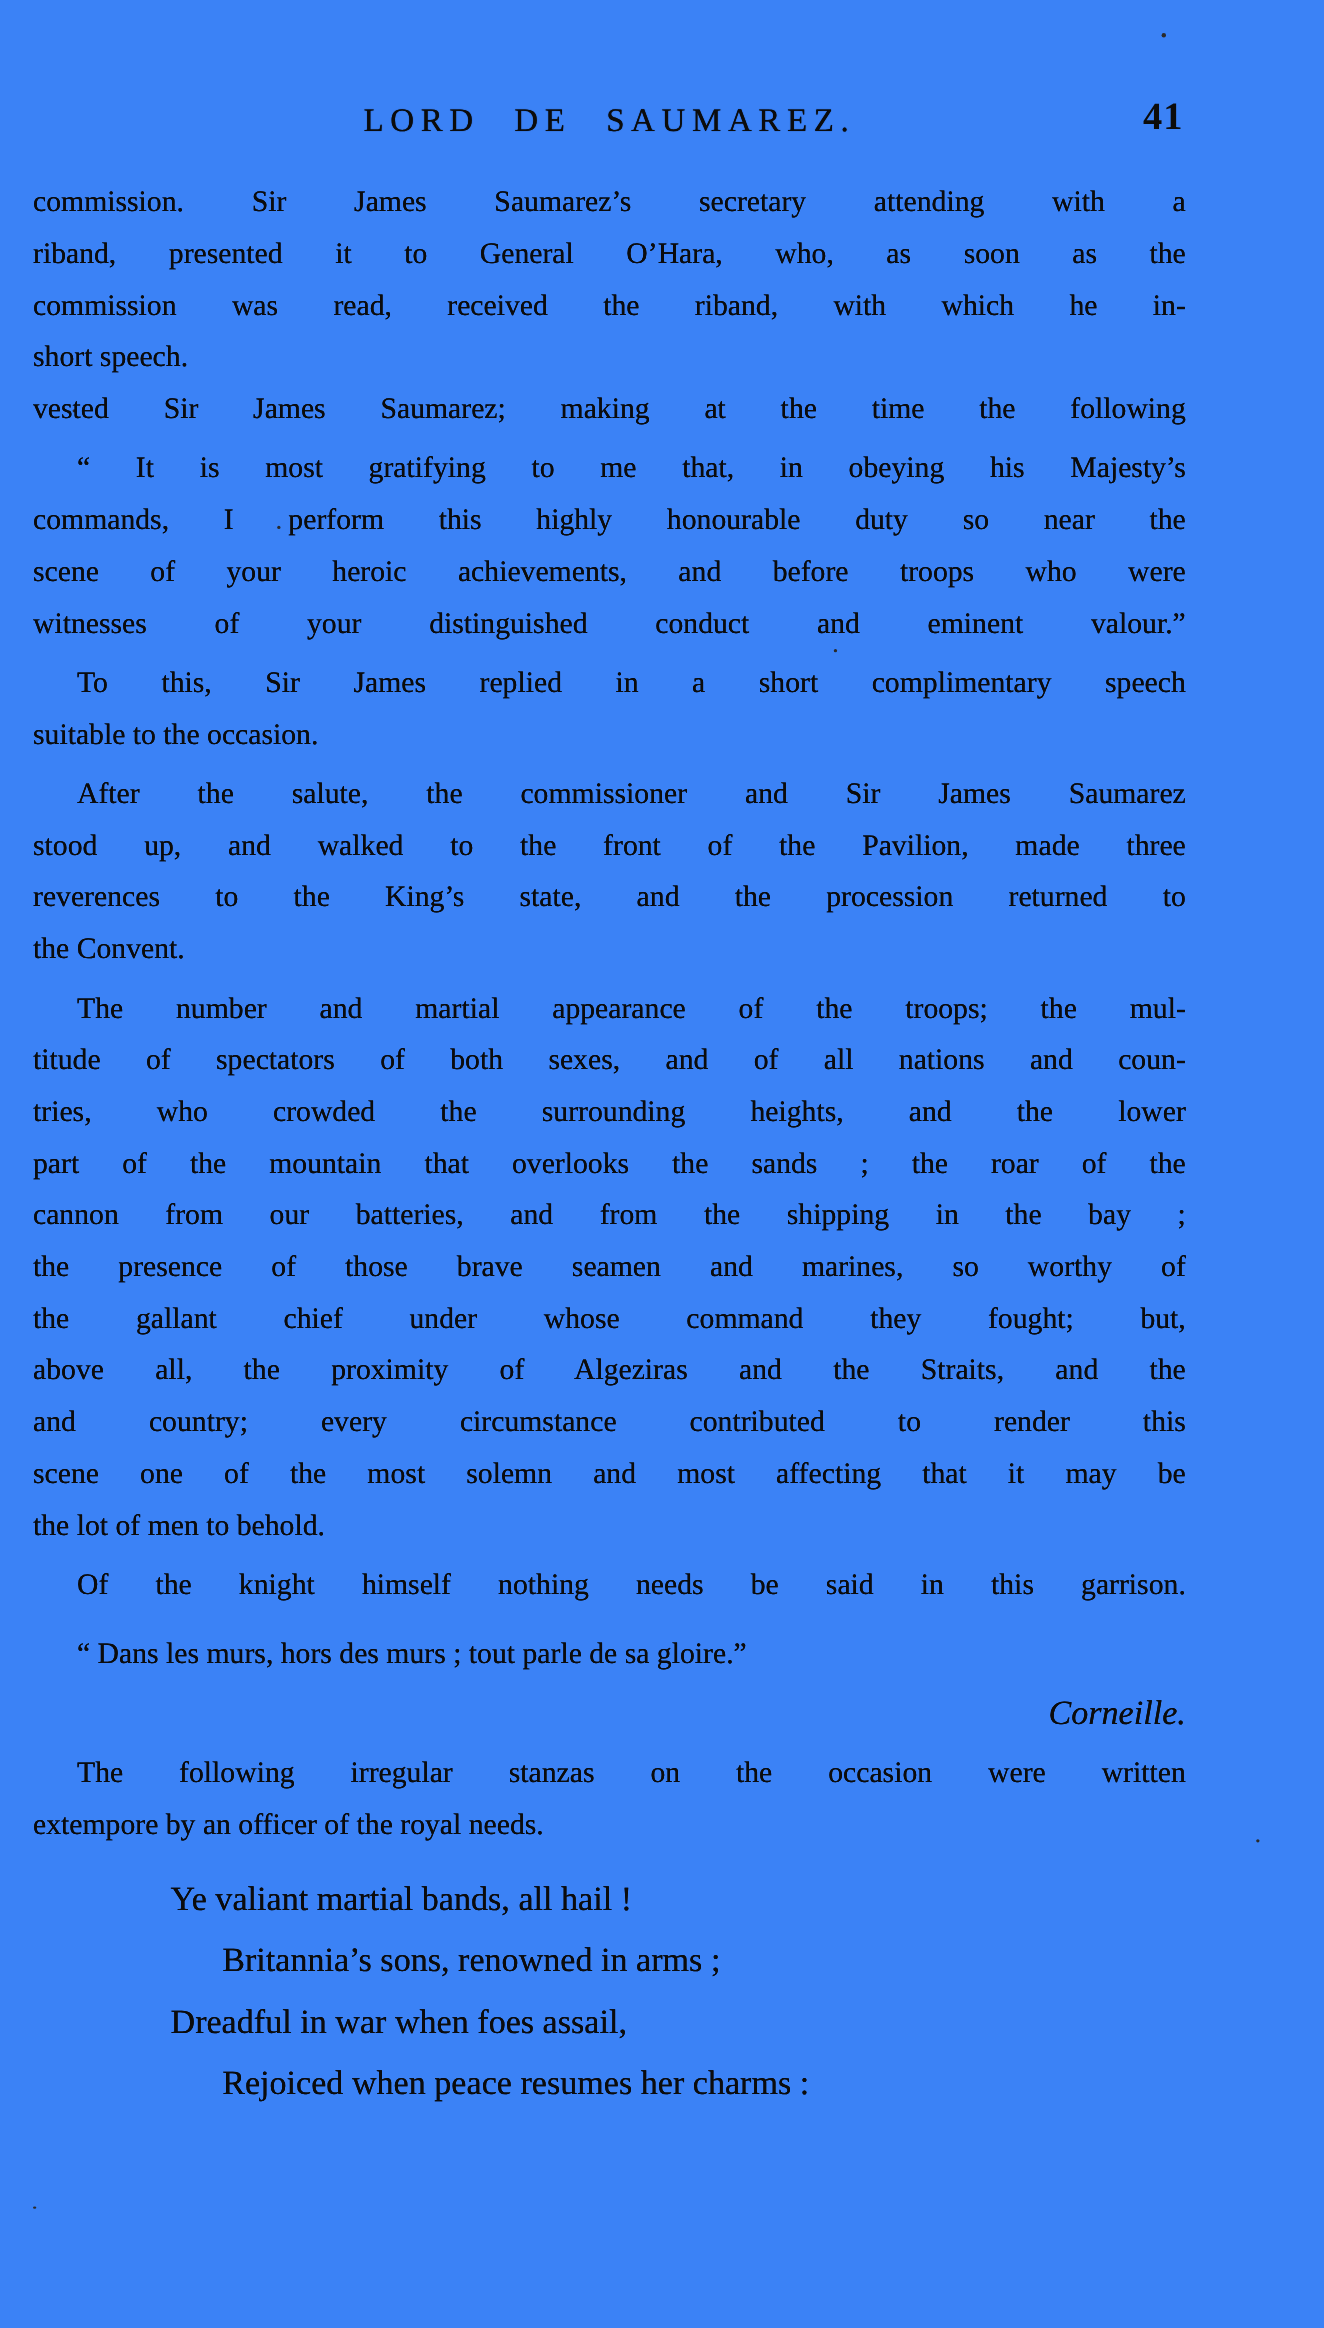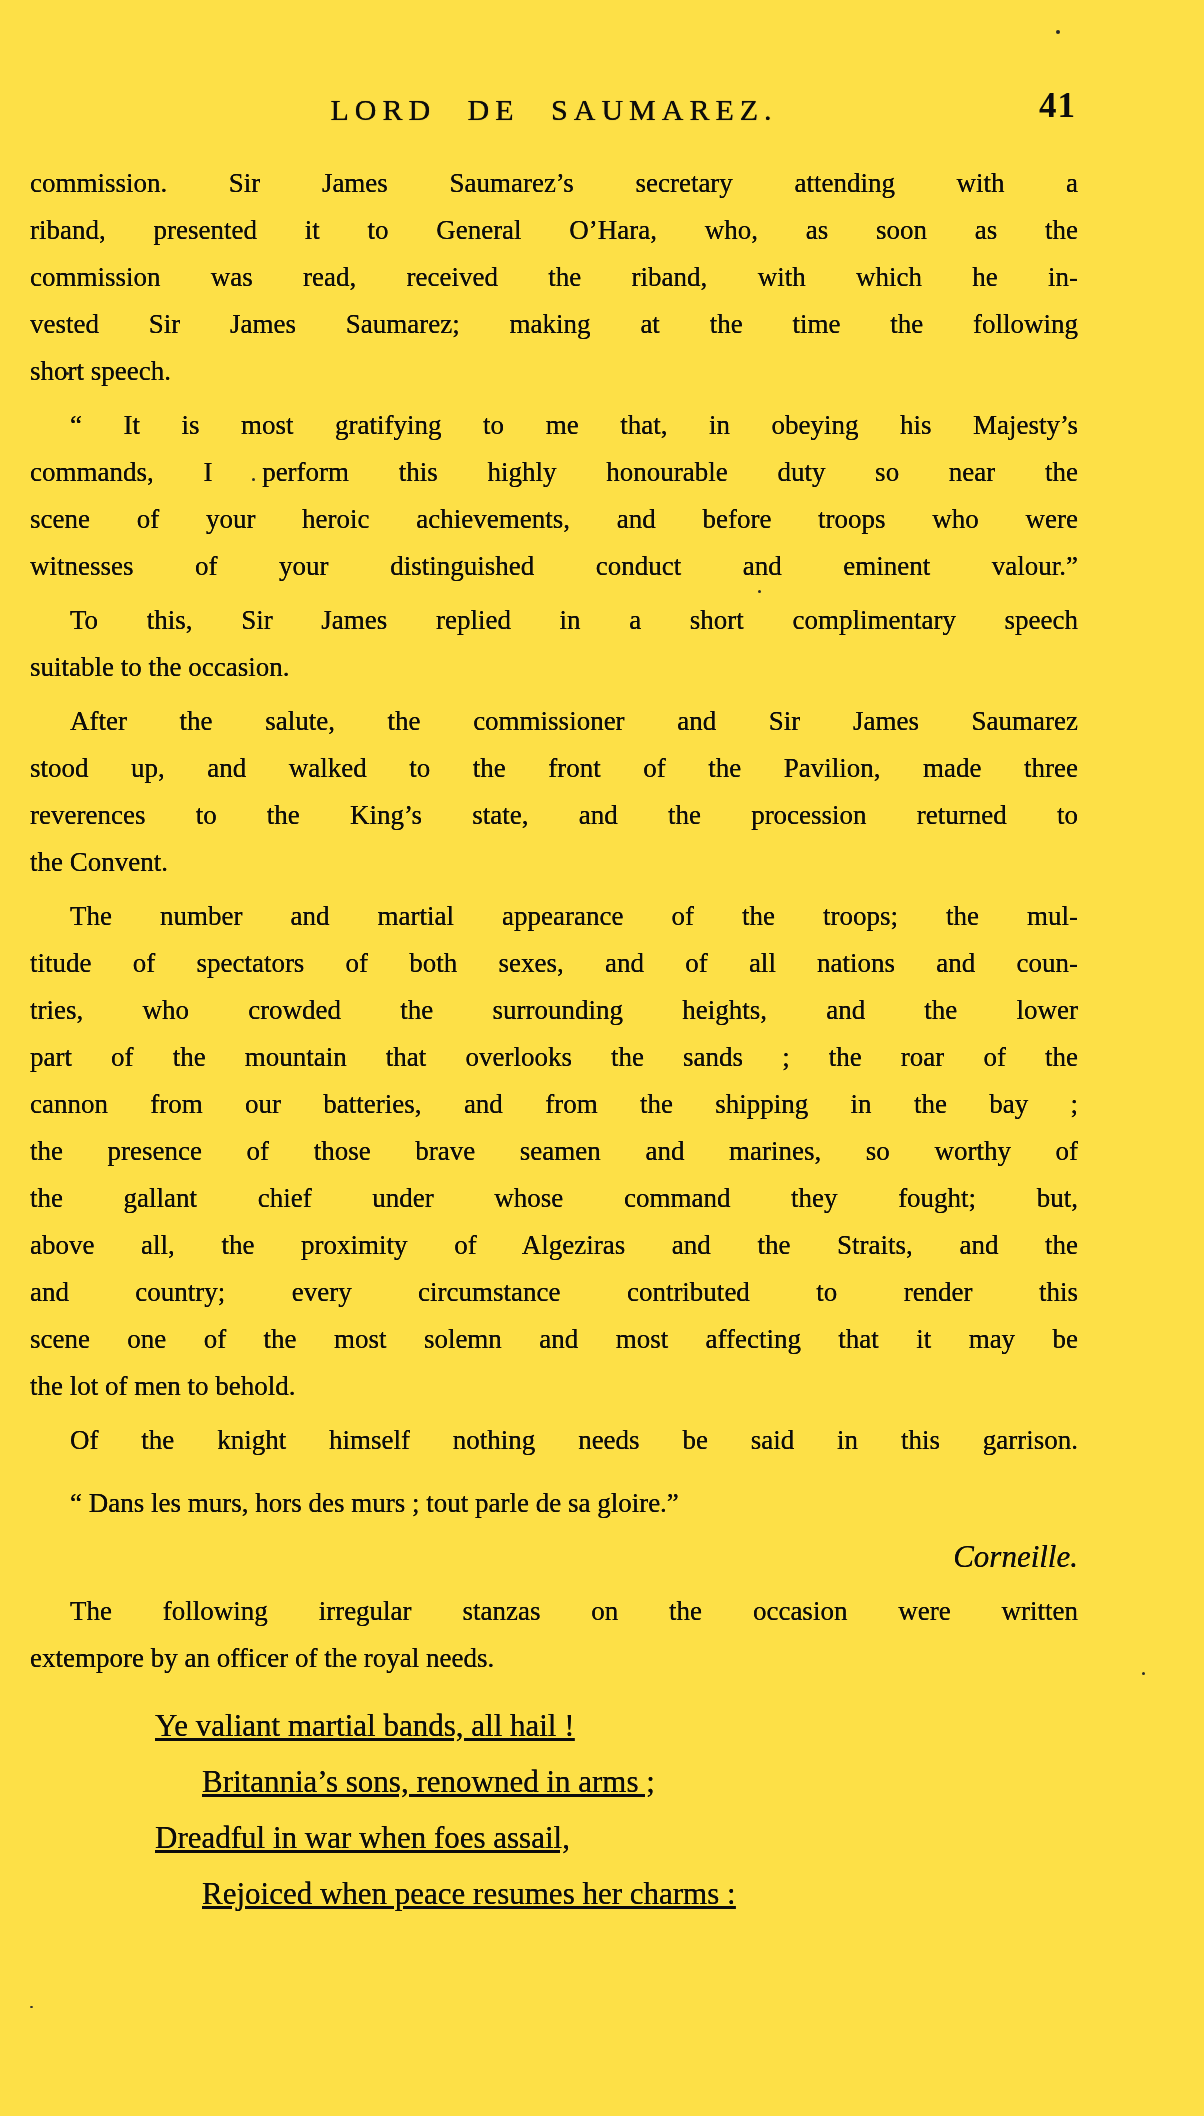--- a/index.html
+++ b/index.html
@@ -6,21 +6,21 @@
   body{
     width:1204px;height:2116px;
     background:#ffffff;
     font-family:"Liberation Serif","DejaVu Serif",serif;
     color:#0c0c0c;
     overflow:hidden;
   }
   .page{
     position:relative;
     width:1204px;height:2116px;
-    background:#fde047;
+    background:#3b82f6;
   }
   .text-block{
     position:absolute;
     left:30px;top:88px;
     width:1048px;
   }
   .header{
     position:relative;
     height:44px;
   }
@@ -61,21 +61,20 @@
   .attribution{
     font-size:31px;
     line-height:47px;
     font-style:italic;
     text-align:right;
     margin:6px 0 8px 0;
     text-shadow:0 0 0.6px #000;
   }
   .verse{
     margin:16px 0 0 125px;
-    text-decoration:underline;
   }
   .vline{
     font-size:31px;
     line-height:56px;
     text-shadow:0 0 0.6px #000;
   }
   .vline.vind{padding-left:47px;}
   .speck{
     position:absolute;
     background:#2a2a2a;
@@ -100,22 +99,22 @@
       <div class="running-title">LORD DE SAUMAREZ.</div>
       <div class="page-number">41</div>
     </div>
 
     <div class="body">
 
     <div class="para">
           <div class="line fill">commission.  Sir James Saumarez’s secretary attending with a</div>
           <div class="line fill">riband, presented it to General O’Hara, who, as soon as the</div>
           <div class="line fill">commission was read, received the riband, with which he in-</div>
+          <div class="line">short speech.</div>
           <div class="line fill">vested Sir James Saumarez; making at the time the following</div>
-          <div class="line">short speech.</div>
         </div>
         <div class="para">
           <div class="line fill ind">“ It is most gratifying to me that, in obeying his Majesty’s</div>
           <div class="line fill">commands, I perform this highly honourable duty so near the</div>
           <div class="line fill">scene of your heroic achievements, and before troops who were</div>
           <div class="line fill">witnesses of your distinguished conduct and eminent valour.”</div>
         </div>
         <div class="para">
           <div class="line fill ind">To this, Sir James replied in a short complimentary speech</div>
           <div class="line">suitable to the occasion.</div>

